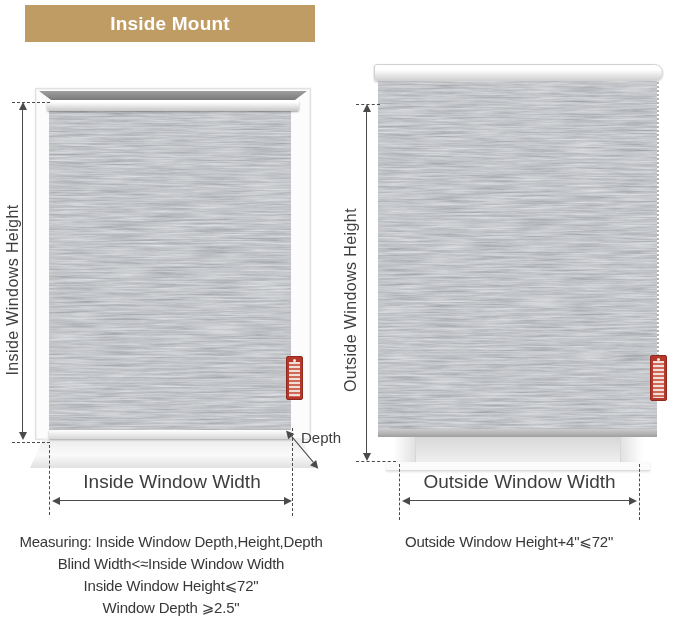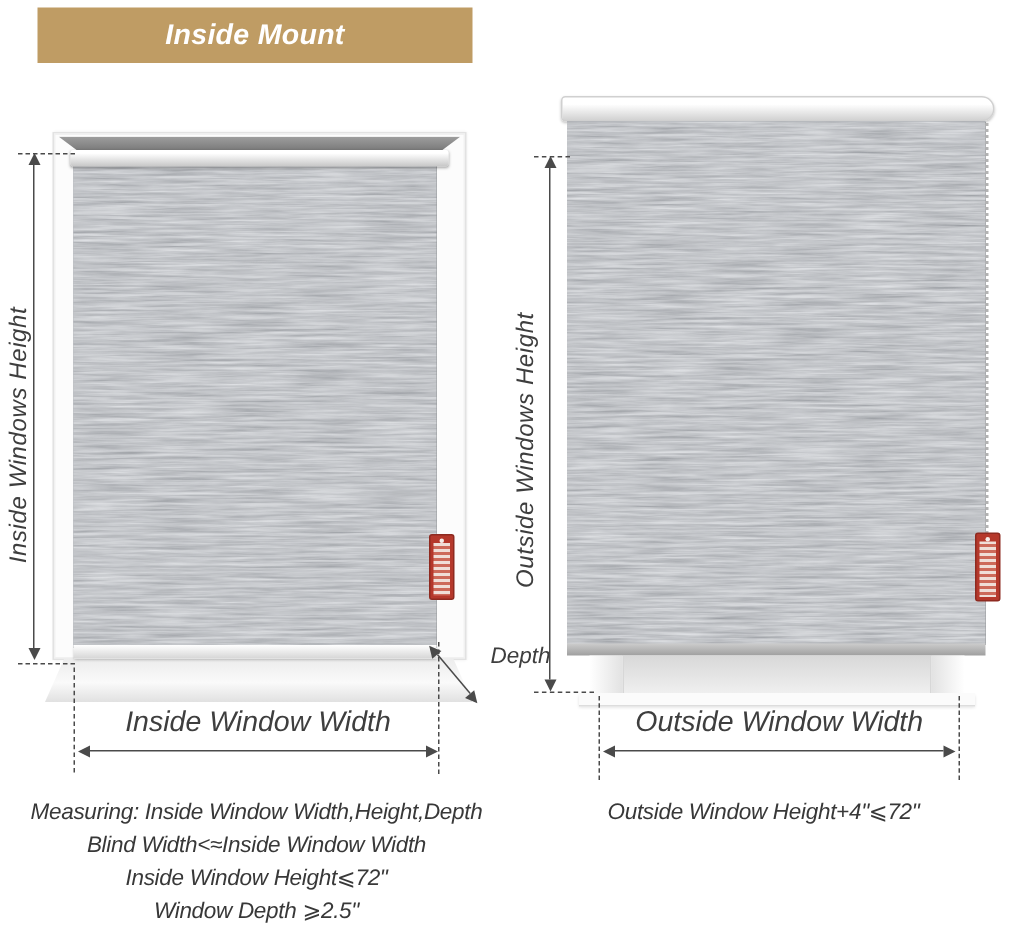--- a/index.html
+++ b/index.html
@@ -1,19 +1,19 @@
 <!DOCTYPE html>
 <html><head>
 <meta charset="utf-8">
 <style>
   html,body{margin:0;padding:0;background:#fff;}
   .canvas{position:relative;width:679px;height:617px;background:#fff;overflow:hidden;
           font-family:"Liberation Sans","DejaVu Sans",sans-serif;color:#3e3e3e;}
   .abs{position:absolute;}
-  .panel{position:absolute;left:0;top:0;width:679px;height:617px;font-style:italic;}
+  .panel{position:absolute;left:0;top:0;width:679px;height:617px;}
 
   .banner{position:absolute;height:37px;background:#bf9c64;color:#ffffff;font-weight:bold;
           font-size:19px;line-height:37px;text-align:center;letter-spacing:.2px;}
 
   
   .frame{background:#fcfcfc;border:1px solid #e2e2e2;box-sizing:border-box;
          box-shadow:inset 0 0 0 1px #f1f1f1, 0 0 2px rgba(0,0,0,.08);}
   .recess{background:linear-gradient(180deg,#9e9e9e,#6f6f6f);
           clip-path:polygon(0 0,100% 0,94% 100%,6% 100%);}
   .headrail{background:linear-gradient(180deg,#ffffff 20%,#c6c6c6);border-radius:2px;
@@ -103,24 +103,24 @@
     <div class="vline" style="left:22px;top:110px;height:322px;"></div>
     <div class="dashh" style="left:12px;top:442px;width:38px;"></div>
     <div class="vlabel" style="left:-97px;top:281px;width:220px;">Inside Windows Height</div>
 
     <div class="dashv" style="left:49px;top:445px;height:70px;"></div>
     <div class="dashv" style="left:292px;top:428px;height:88px;"></div>
     <div class="hline" style="left:60px;top:500px;width:224px;"></div>
     <div class="wlabel" style="left:58px;top:471px;width:228px;">Inside Window Width</div>
 
     <div class="hline dline" style="left:292px;top:436px;width:34px;"></div>
-    <div class="dlabel" style="left:327px;top:429px;">Depth</div>
+    <div class="dlabel" style="left:301px;top:429px;">Depth</div>
 
     <div class="notes" style="left:6px;top:531px;width:330px;">
-      <div>Measuring: Inside Window Width,Height,Depth</div>
+      <div>Measuring: Inside Window Depth,Height,Depth</div>
       <div>Blind Width&lt;≈Inside Window Width</div>
       <div>Inside Window Height⩽72"</div>
       <div>Window Depth ⩾2.5"</div>
     </div>
   </div>
 
   <div class="panel">
 
 
     <div class="abs headrail-out" style="left:374px;top:64px;width:289px;height:17px;"></div>

